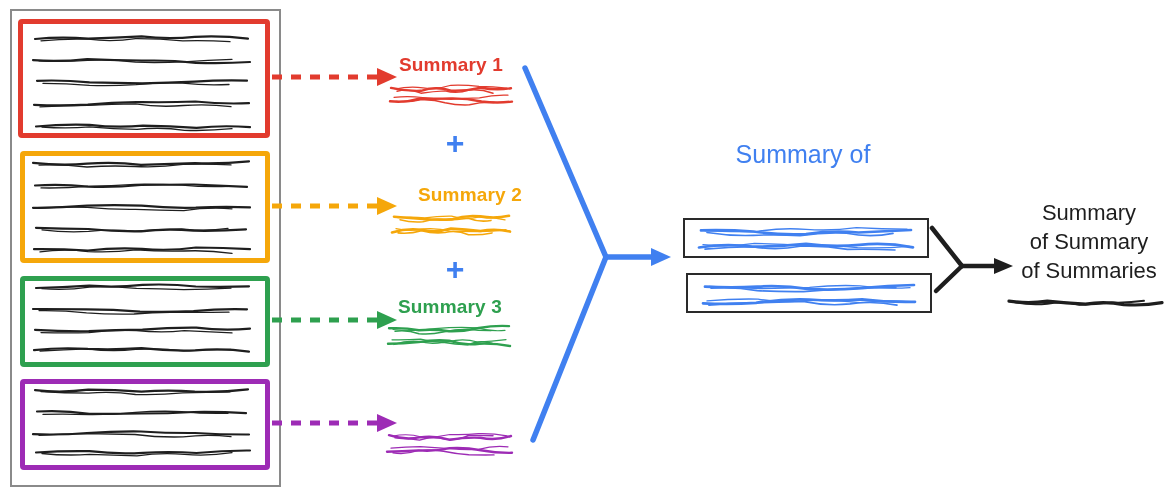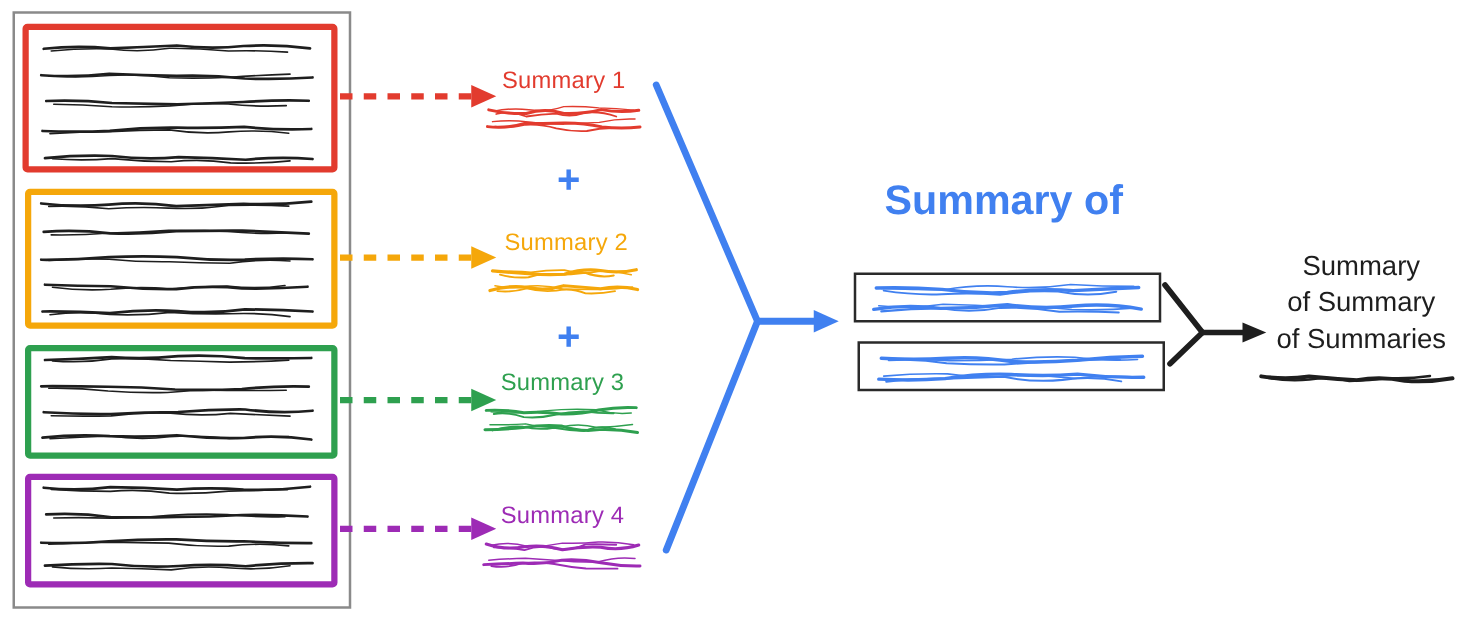--- a/index.html
+++ b/index.html
@@ -11,31 +11,31 @@
 
   
   .frame{left:10px;top:9px;width:271px;height:478px;border:2px solid var(--frame);background:#fff;}
   .doc{border-radius:4px;background:#fff;border:5px solid;}
   .doc1{left:18px;top:19px;width:252px;height:119px;border-color:var(--red);}
   .doc2{left:20px;top:151px;width:250px;height:112px;border-color:var(--orange);}
   .doc3{left:20px;top:276px;width:250px;height:91px;border-color:var(--green);}
   .doc4{left:20px;top:379px;width:250px;height:91px;border-color:var(--purple);}
 
   
-  .slabel{width:124px;text-align:center;font-size:19px;font-weight:400;white-space:nowrap;letter-spacing:.2px;}
+  .slabel{width:124px;text-align:center;font-size:19px;font-weight:700;white-space:nowrap;letter-spacing:.2px;}
   .s1{left:389px;top:54px;color:var(--red);}
-  .s2{left:391px;top:184px;color:var(--orange);}
+  .s2{left:408px;top:184px;color:var(--orange);}
   .s3{left:388px;top:296px;color:var(--green);}
   .s4{left:388px;top:402px;color:var(--purple);}
   .plus{width:30px;text-align:center;font-size:32px;font-weight:800;color:var(--blue);line-height:1.1;}
   .p1{left:440px;top:126px;}
   .p2{left:440px;top:252px;}
 
   
-  .sostitle{left:703px;top:137px;width:200px;text-align:center;font-size:33px;font-weight:700;color:var(--blue);line-height:1.38;}
+  .sostitle{left:703px;top:137px;width:200px;text-align:center;font-size:25px;font-weight:400;color:var(--blue);line-height:1.38;}
   .sosbox{border:2.5px solid var(--boxline);background:#fff;}
   .sosbox1{left:683px;top:218px;width:246px;height:40px;}
   .sosbox2{left:686px;top:273px;width:246px;height:40px;}
 
   
   .finaltitle{left:1014px;top:198px;width:150px;text-align:center;font-size:22px;font-weight:500;color:var(--ink);line-height:1.32;}
 
   
   svg.layer{position:absolute;left:0;top:0;pointer-events:none;}
   .dash{stroke-width:5;stroke-dasharray:10 9;fill:none;}
@@ -58,21 +58,20 @@
   <div class="abs doc doc1"></div>
   <div class="abs doc doc2"></div>
   <div class="abs doc doc3"></div>
   <div class="abs doc doc4"></div>
 
   <div class="abs slabel s1">Summary 1</div>
   <div class="abs plus p1">+</div>
   <div class="abs slabel s2">Summary 2</div>
   <div class="abs plus p2">+</div>
   <div class="abs slabel s3">Summary 3</div>
-  <div class="abs slabel s4">Summary 4</div>
 
   <div class="abs sostitle">
     <span>Summary of</span><br>
   </div>
   <div class="abs sosbox sosbox1"></div>
   <div class="abs sosbox sosbox2"></div>
 
   <div class="abs finaltitle">
     <span>Summary</span><br>
     <span>of Summary</span><br>

